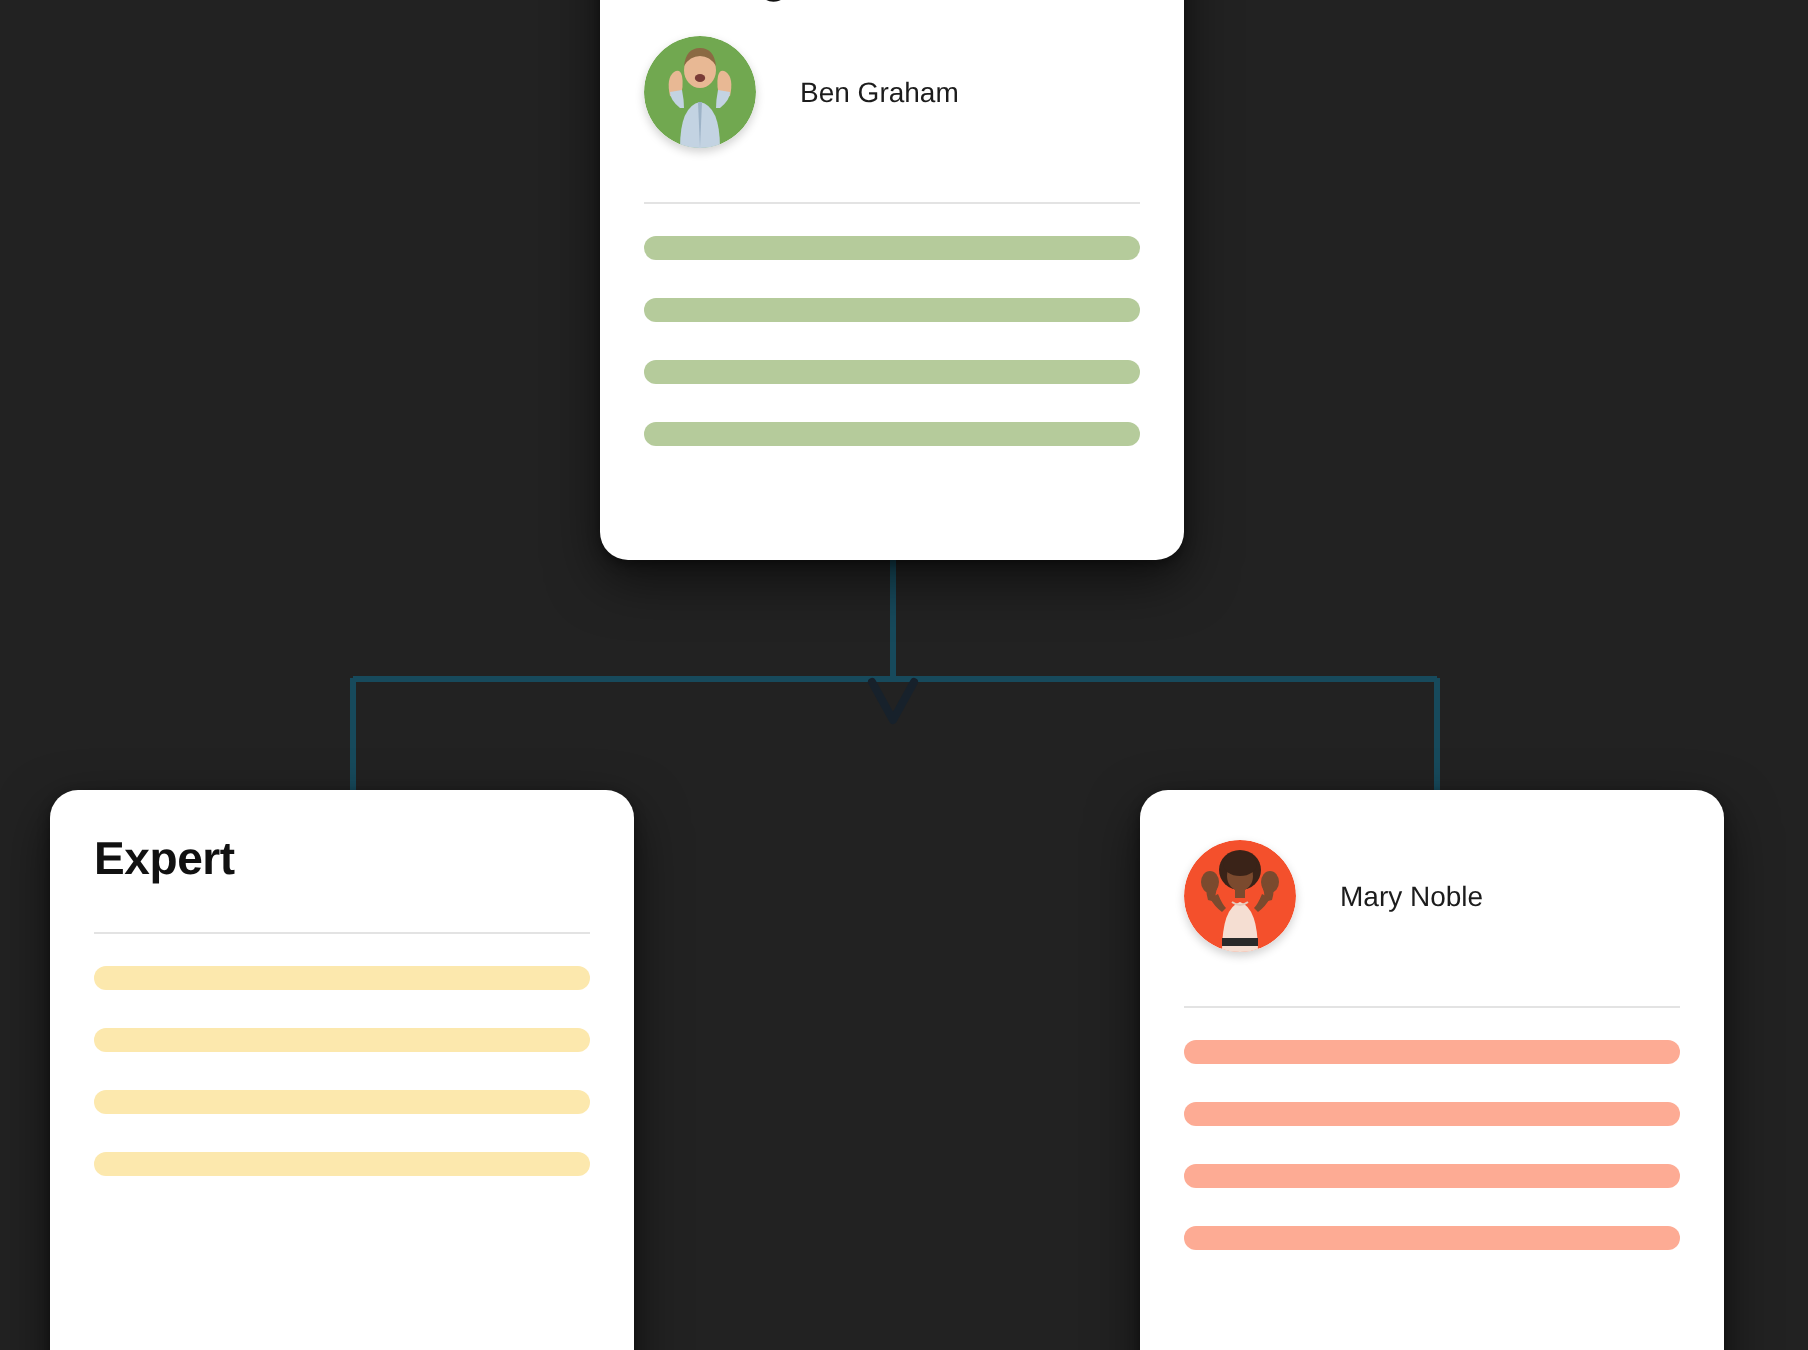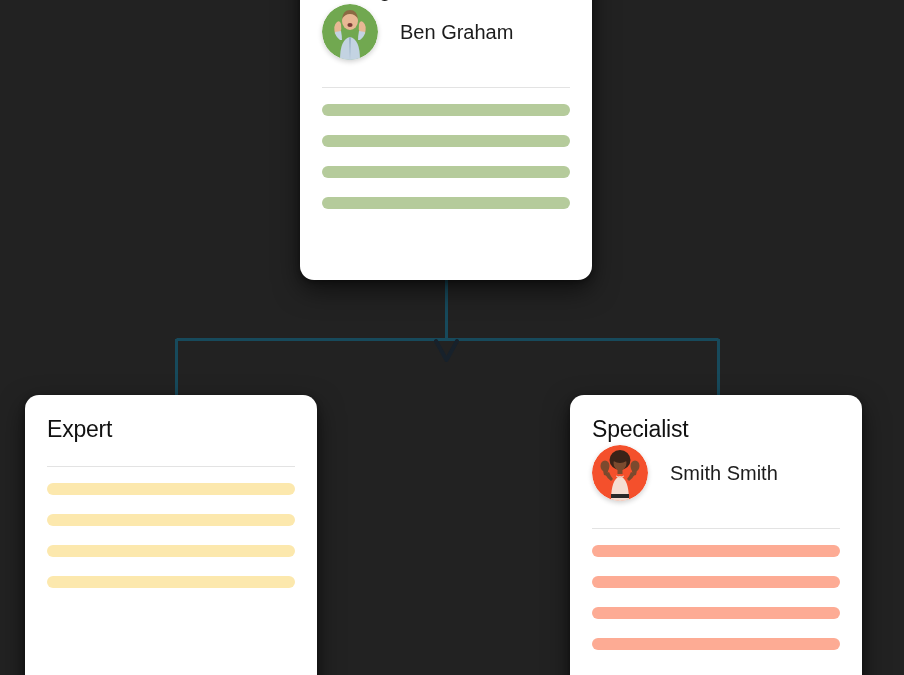--- a/index.html
+++ b/index.html
@@ -61,25 +61,25 @@
     width: 292px;
     height: 326px;
   }
 
   .card-inner {
     padding: 22px 22px 0 22px;
   }
 
   .card-title {
     font-size: 23px;
-    font-weight: normal;
+    font-weight: bold;
     color: #111111;
     letter-spacing: -0.2px;
     line-height: 1.1;
-    margin: 0 0 0 0;
+    margin: 0 0 14px 0;
   }
 
   .person-row {
     display: flex;
     align-items: center;
     gap: 22px;
     height: 62px;
   }
 
   .avatar {
@@ -87,21 +87,21 @@
     height: 56px;
     border-radius: 50%;
     flex: 0 0 56px;
     position: relative;
     overflow: hidden;
     box-shadow: 0 2px 5px rgba(0, 0, 0, 0.18);
   }
   .avatar svg { display: block; width: 56px; height: 56px; }
 
   .person-name {
-    font-size: 20px;
+    font-size: 14px;
     color: #1c1c1c;
     white-space: nowrap;
   }
 
   .divider {
     height: 1px;
     background: #e3e3e3;
     margin: 24px 0 0 0;
   }
 
@@ -180,21 +180,20 @@
         <div class="bar" style="background:#fce8ad"></div>
         <div class="bar" style="background:#fce8ad"></div>
         <div class="bar" style="background:#fce8ad"></div>
         <div class="bar" style="background:#fce8ad"></div>
       </div>
     </div>
   </div>
 
   <div class="card card-specialist">
     <div class="card-inner">
-      <h2 class="card-title">Specialist</h2>
 
       <div class="person-row">
         <div class="avatar">
           <svg viewBox="0 0 56 56">
             <circle cx="28" cy="28" r="28" fill="#f4502c"></circle>
             <g>
 
               <ellipse cx="13" cy="21" rx="4.5" ry="5.5" fill="#7b4a2e"></ellipse>
               <ellipse cx="43" cy="21" rx="4.5" ry="5.5" fill="#7b4a2e"></ellipse>
               <path d="M12 30 q-2 -7 1 -9 l4 2 q-2 5 -1 8 z" fill="#7b4a2e"></path>
@@ -209,21 +208,21 @@
 
               <path d="M19 56 q0 -22 9 -25 q9 3 9 25 z" fill="#f5ded2"></path>
               <path d="M24 31 q4 3 8 0" stroke="#e5c8ba" stroke-width="1" fill="none"></path>
               <rect x="19" y="49" width="18" height="4" fill="#2a2a2a"></rect>
 
               <path d="M19 36 q-4 -3 -6 -7 l4 -2 q2 5 4 7 z" fill="#7b4a2e"></path>
               <path d="M37 36 q4 -3 6 -7 l-4 -2 q-2 5 -4 7 z" fill="#7b4a2e"></path>
             </g>
           </svg>
         </div>
-        <div class="person-name">Smith Smith</div>
+        <div class="person-name">Mary Noble</div>
       </div>
 
       <div class="divider"></div>
 
       <div class="bars">
         <div class="bar" style="background:#fdab94"></div>
         <div class="bar" style="background:#fdab94"></div>
         <div class="bar" style="background:#fdab94"></div>
         <div class="bar" style="background:#fdab94"></div>
       </div>

